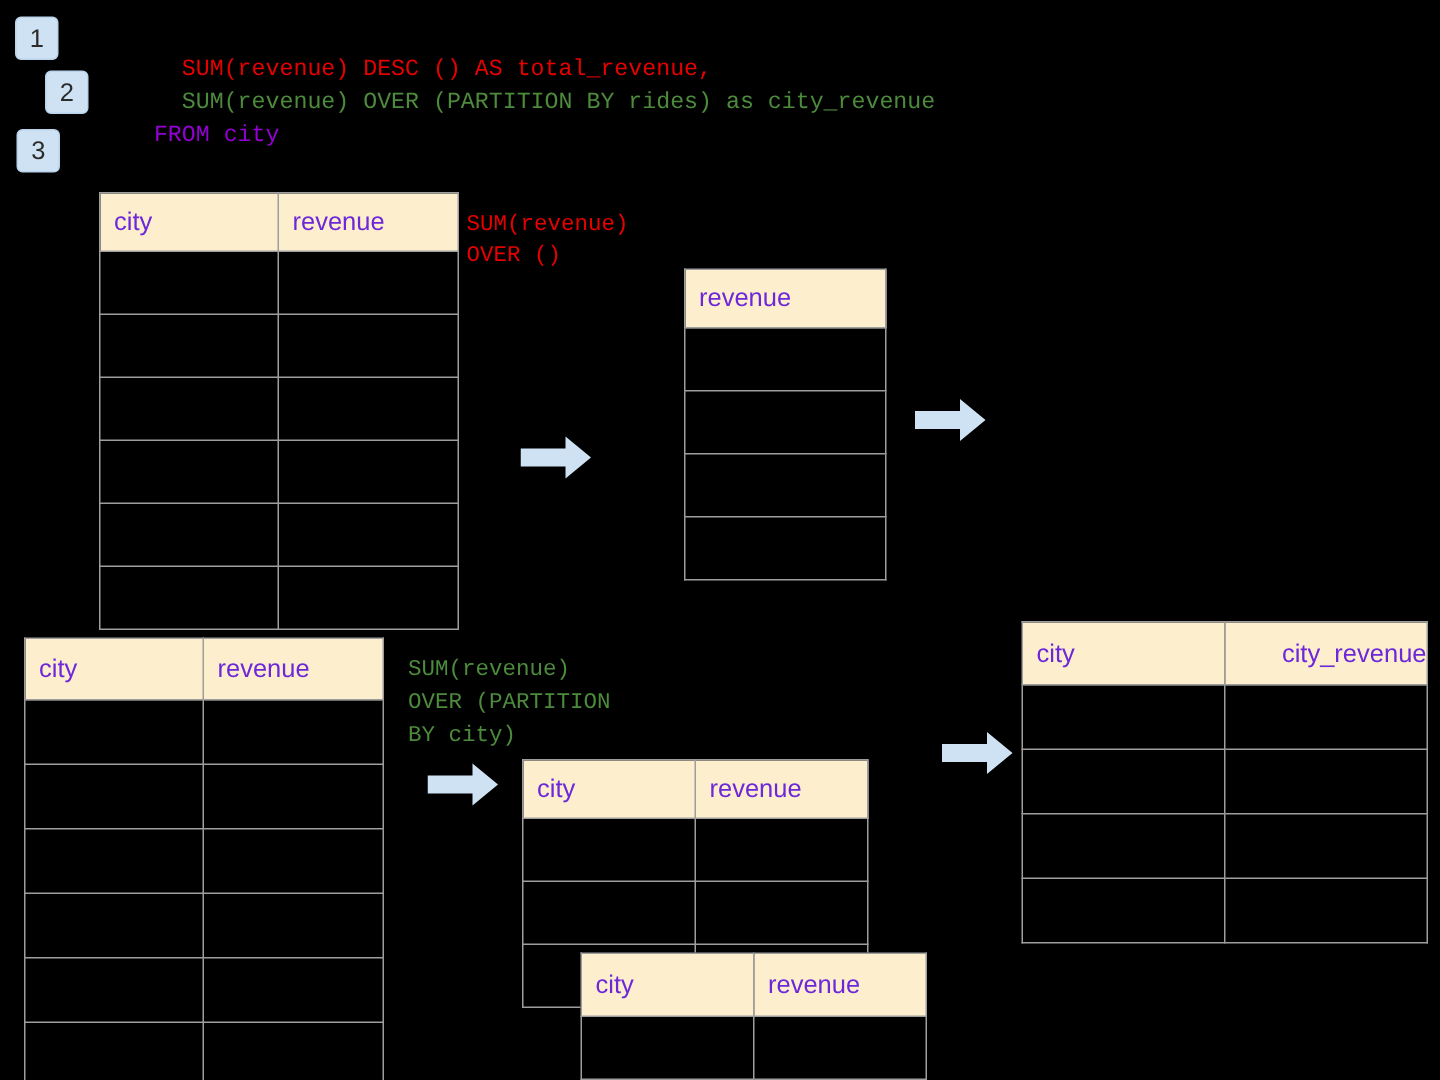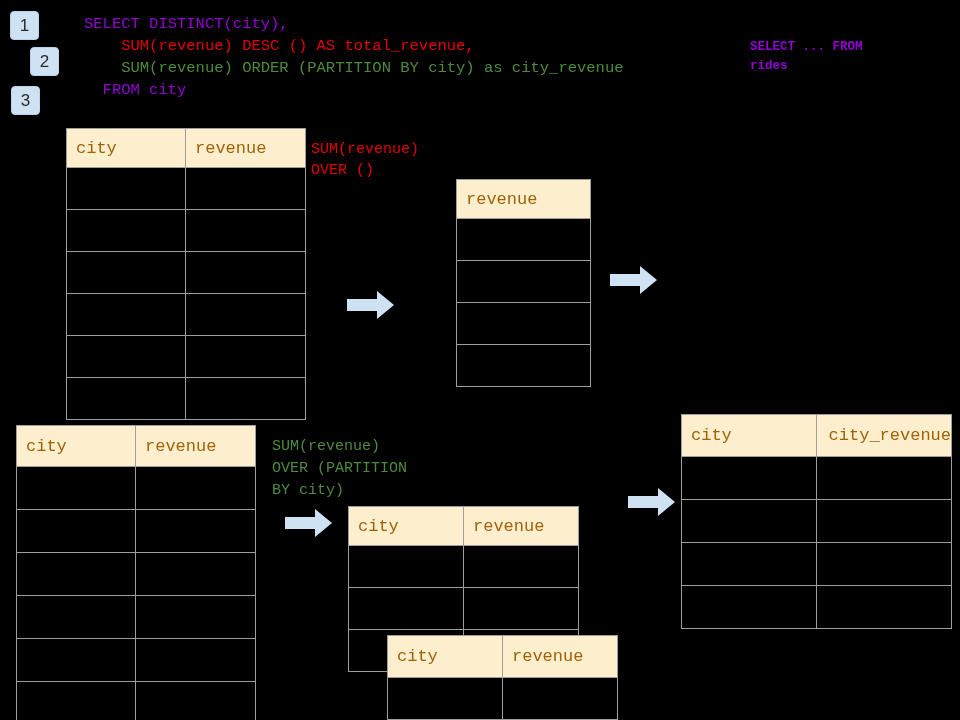--- a/index.html
+++ b/index.html
@@ -55,22 +55,22 @@
     table-layout:fixed;
     background:#000;
   }
   .tbl td{
     border:1px solid #9e9e9e;
     padding:0;
     background:#000;
   }
   .tbl td.hd{
     background:#fdeece;
-    color:#a16207;
-    font-family:Liberation Mono, monospace;
+    color:#6d28d9;
+    font-family:Liberation Sans, sans-serif;
     font-size:17px;
     padding:0 0 0 9px;
     vertical-align:middle;
     white-space:nowrap;
   }
 
   
   .arrow{position:absolute;}
   .arrow svg{display:block;}
 </style>
@@ -82,27 +82,24 @@
   <div class="badge" style="left:10px;top:11px;">
     <span>1</span>
   </div>
   <div class="badge" style="left:30px;top:47px;">
     <span>2</span>
   </div>
   <div class="badge" style="left:11px;top:86px;">
     <span>3</span>
   </div>
 
-  <div class="sql c-purple" style="left:84px;top:13px;">SELECT DISTINCT(city),</div>
   <div class="sql c-red" style="left:84px;top:35px;">    SUM(revenue) DESC () AS total_revenue,</div>
-  <div class="sql c-green" style="left:84px;top:57px;">    SUM(revenue) ORDER (PARTITION BY city) as city_revenue</div>
+  <div class="sql c-green" style="left:84px;top:57px;">    SUM(revenue) OVER (PARTITION BY rides) as city_revenue</div>
   <div class="sql c-purple" style="left:84px;top:79px;">  FROM city</div>
 
-  <div class="note note-purple-sm" style="left:750px;top:38px;">SELECT ... FROM
-rides</div>
 
   <div class="note note-red" style="left:311px;top:139px;">SUM(revenue)
 OVER ()</div>
 
   <div class="note note-green" style="left:272px;top:436px;">SUM(revenue)
 OVER (PARTITION
 BY city)</div>
 
   <table class="tbl" style="left:66px;top:128px;width:239px;">
     <colgroup>

